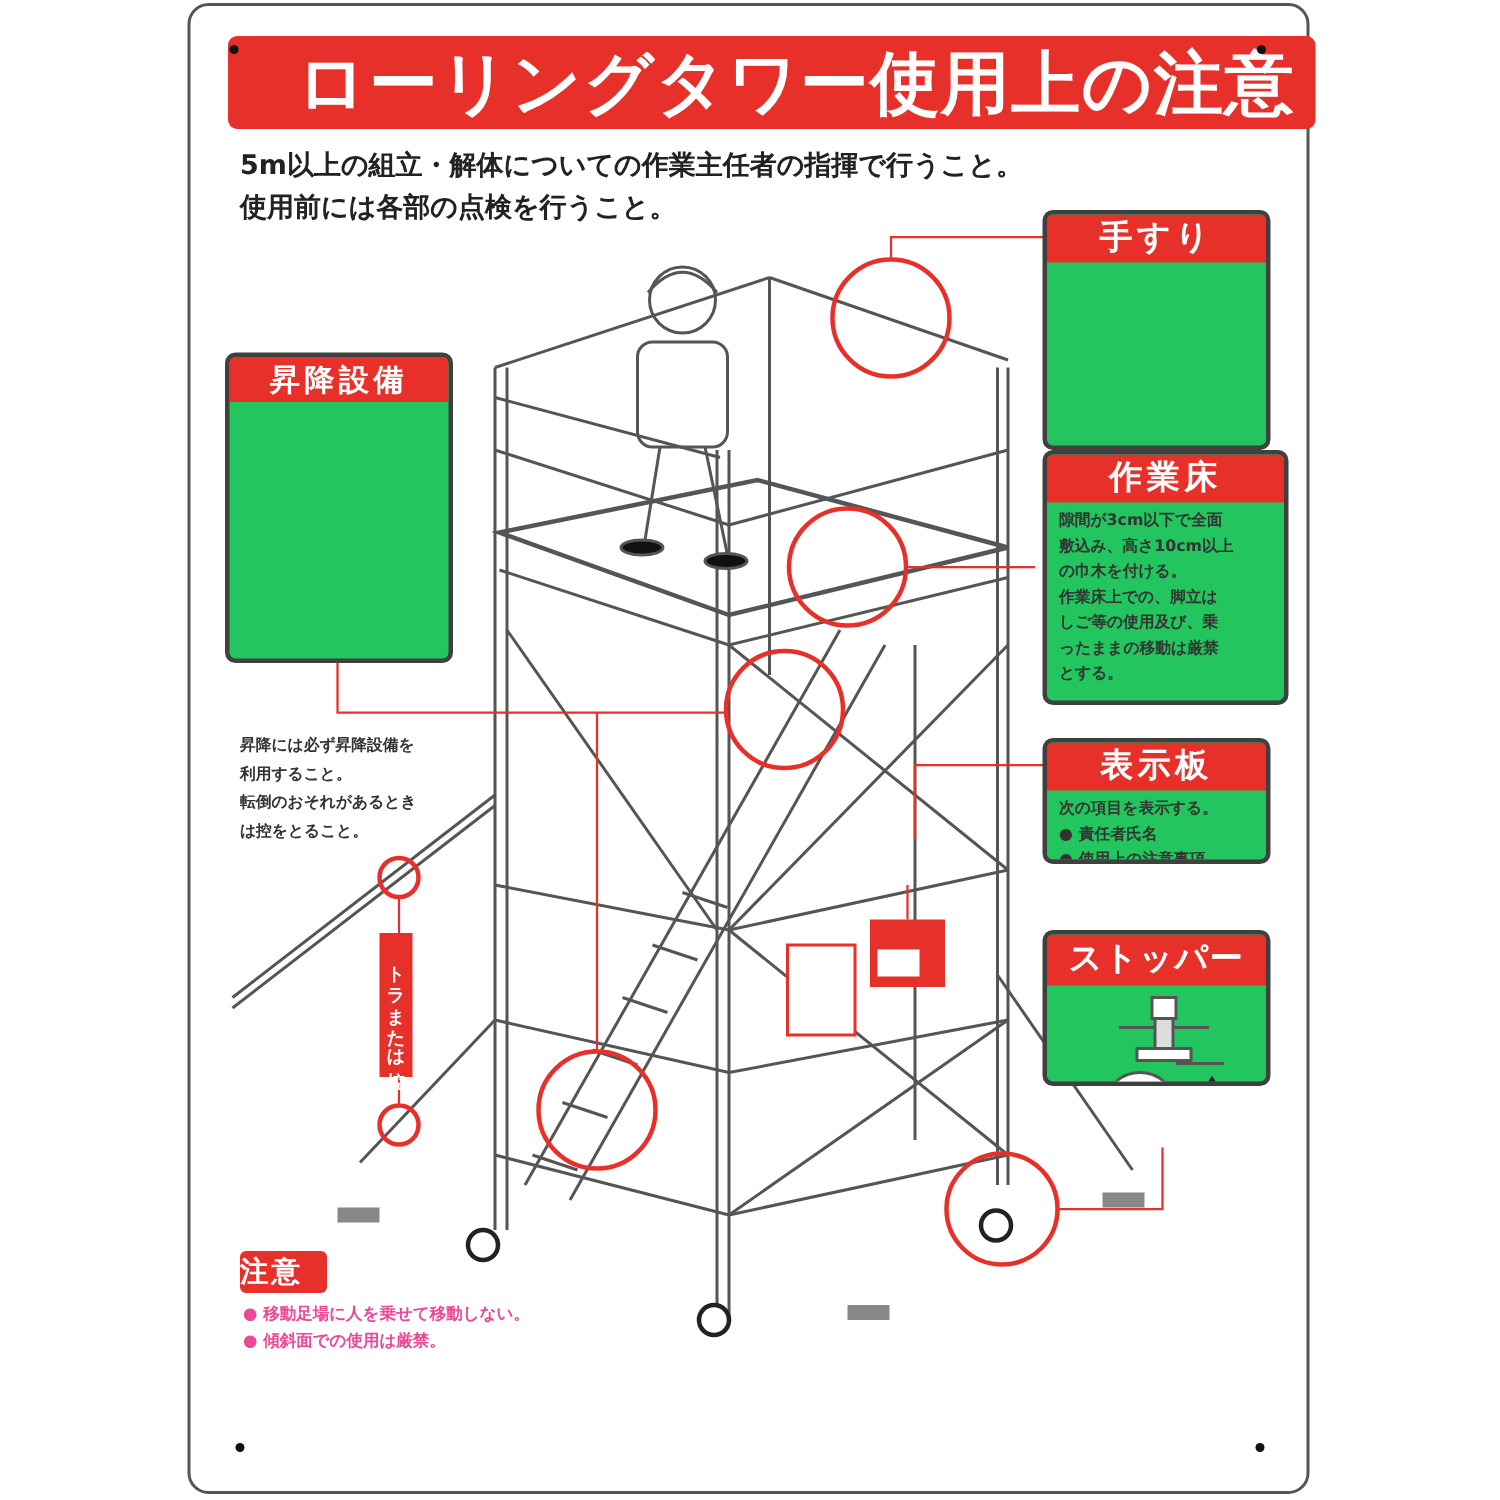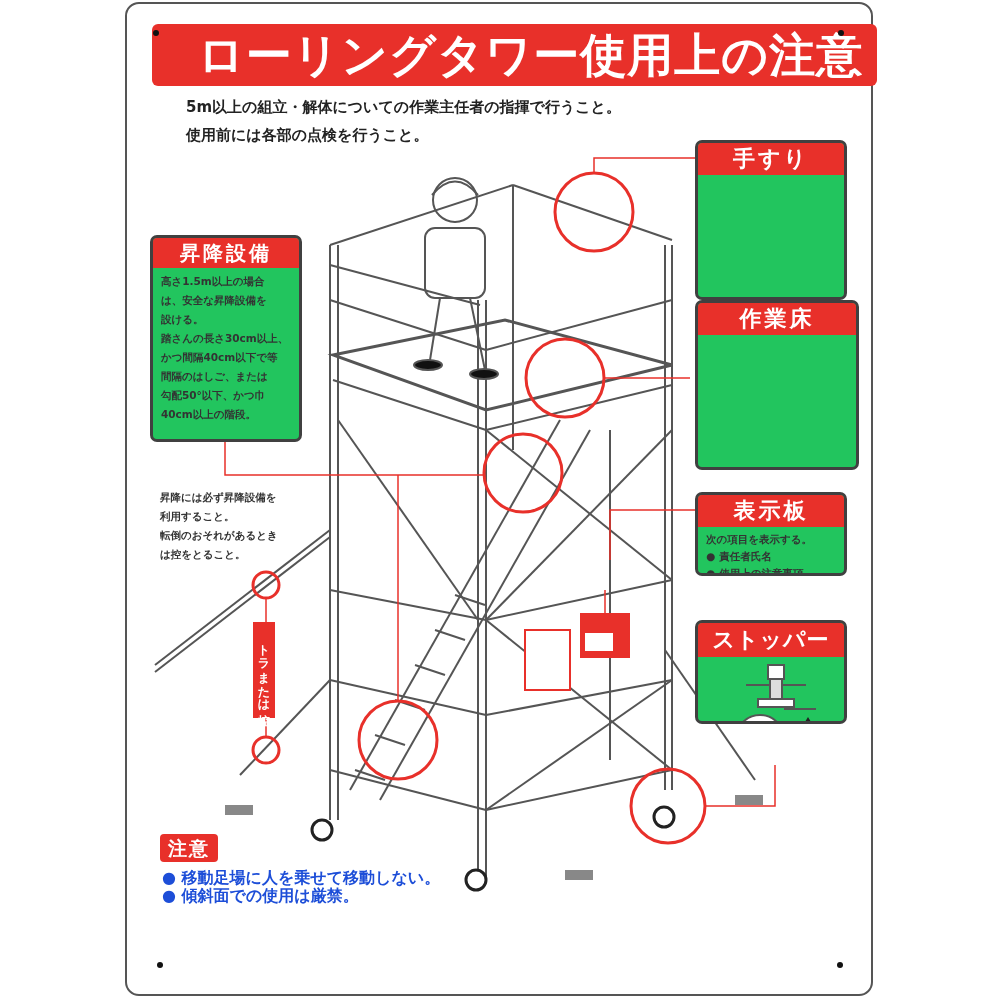--- a/index.html
+++ b/index.html
@@ -1,27 +1,27 @@
 <!DOCTYPE html>
 <html><head>
 <meta charset="utf-8">
 <style>
   html,body{margin:0;padding:0;background:#fff;}
   body{width:1000px;height:1000px;position:relative;overflow:hidden;font-family:"DejaVu Sans",sans-serif;}
   .board{position:absolute;left:125px;top:2px;width:748px;height:994px;border:2px solid #555;border-radius:14px;background:#fff;box-sizing:border-box;}
   .hole{position:absolute;width:6px;height:6px;border-radius:50%;background:#111;}
   .title-bar{position:absolute;left:152px;top:24px;width:693px;height:62px;background:#e8302a;border-radius:6px;color:#fff;font-weight:bold;font-size:46px;line-height:62px;text-align:center;letter-spacing:1px;padding-left:32px;}
-  .intro{position:absolute;left:160px;color:#222;font-size:15px;font-weight:bold;margin-left:26px;}
+  .intro{position:absolute;left:160px;color:#222;font-size:18px;font-weight:bold;}
   .panel{position:absolute;border:3px solid #404040;border-radius:7px;background:#22c55e;box-sizing:border-box;overflow:hidden;}
   .panel-head{background:#e8302a;color:#fff;font-weight:bold;text-align:center;letter-spacing:3px;}
   .panel-body{color:#333;font-size:10.5px;line-height:17px;padding:4px 8px;font-weight:bold;}
   .panel-body .line{display:block;white-space:nowrap;}
   .bullet::before{content:"●";margin-right:4px;}
-  .note-head{position:absolute;left:160px;top:834px;width:58px;height:28px;background:#e8302a;color:#fff;font-weight:bold;font-size:19px;line-height:28px;text-align:center;border-radius:4px;letter-spacing:2px;}
-  .note-line{position:absolute;left:162px;color:#1d4ed8;font-size:16px;font-weight:bold;}
+  .note-head{position:absolute;left:160px;top:834px;width:58px;height:28px;background:#e8302a;color:#fff;font-weight:bold;font-size:19px;line-height:28px;text-align:left;border-radius:4px;letter-spacing:2px;}
+  .note-line{position:absolute;left:162px;color:#ec4899;font-size:11px;font-weight:bold;}
   .note-line::before{content:"● ";}
   .side-text{position:absolute;left:160px;top:488px;color:#333;font-size:10.5px;line-height:19px;font-weight:bold;}
   .vert-label{position:absolute;left:253px;top:622px;width:22px;height:96px;background:#e8302a;color:#fff;font-size:12px;font-weight:bold;writing-mode:vertical-rl;text-align:center;line-height:22px;}
   svg.drawing{position:absolute;left:0;top:0;}
 </style>
 </head>
 <body>
 
 <div class="board"></div>
 <div class="hole" style="left:157px;top:962px"></div>
@@ -128,20 +128,29 @@
     <line x1="605" y1="590" x2="605" y2="613"></line>
   </g>
 </svg>
 
 <div class="panel" style="left:695px;top:140px;width:152px;height:160px">
   <div class="panel-head" style="font-size:22px;line-height:32px">手すり</div>
 </div>
 
 <div class="panel" style="left:695px;top:300px;width:164px;height:170px">
   <div class="panel-head" style="font-size:22px;line-height:32px">作業床</div>
+  <div class="panel-body">
+    <span class="line">隙間が3cm以下で全面</span>
+    <span class="line">敷込み、高さ10cm以上</span>
+    <span class="line">の巾木を付ける。</span>
+    <span class="line">作業床上での、脚立は</span>
+    <span class="line">しご等の使用及び、乗</span>
+    <span class="line">ったままの移動は厳禁</span>
+    <span class="line">とする。</span>
+  </div>
 </div>
 
 <div class="panel" style="left:695px;top:492px;width:152px;height:84px">
   <div class="panel-head" style="font-size:22px;line-height:32px">表示板</div>
   <div class="panel-body">
     <span class="line">次の項目を表示する。</span>
     <span class="line bullet">責任者氏名</span>
     <span class="line bullet">使用上の注意事項</span>
     <span class="line bullet">最大積載荷重</span>
   </div>
@@ -159,30 +168,20 @@
         <circle cx="62" cy="82" r="14"></circle>
       <line x1="86" y1="52" x2="118" y2="52"></line>
     </g>
     <path d="M110,82 L110,64 M105,70 L110,62 L115,70" stroke="#222" stroke-width="2" fill="none"></path>
     <text x="100" y="100" font-size="12" font-weight="bold" fill="#222">車止</text>
   </svg>
 </div>
 
 <div class="panel" style="left:150px;top:235px;width:152px;height:207px">
   <div class="panel-head" style="font-size:20px;line-height:30px">昇降設備</div>
-  <div class="panel-body" style="line-height:19px">
-    <span class="line">高さ1.5m以上の場合</span>
-    <span class="line">は、安全な昇降設備を</span>
-    <span class="line">設ける。</span>
-    <span class="line">踏さんの長さ30cm以上、</span>
-    <span class="line">かつ間隔40cm以下で等</span>
-    <span class="line">間隔のはしご、または</span>
-    <span class="line">勾配50°以下、かつ巾</span>
-    <span class="line">40cm以上の階段。</span>
-  </div>
 </div>
 
 <div class="side-text">
   <div>昇降には必ず昇降設備を</div>
   <div>利用すること。</div>
   <div>転倒のおそれがあるとき</div>
   <div>は控をとること。</div>
 </div>
 
 <div class="vert-label">トラまたは控</div>

